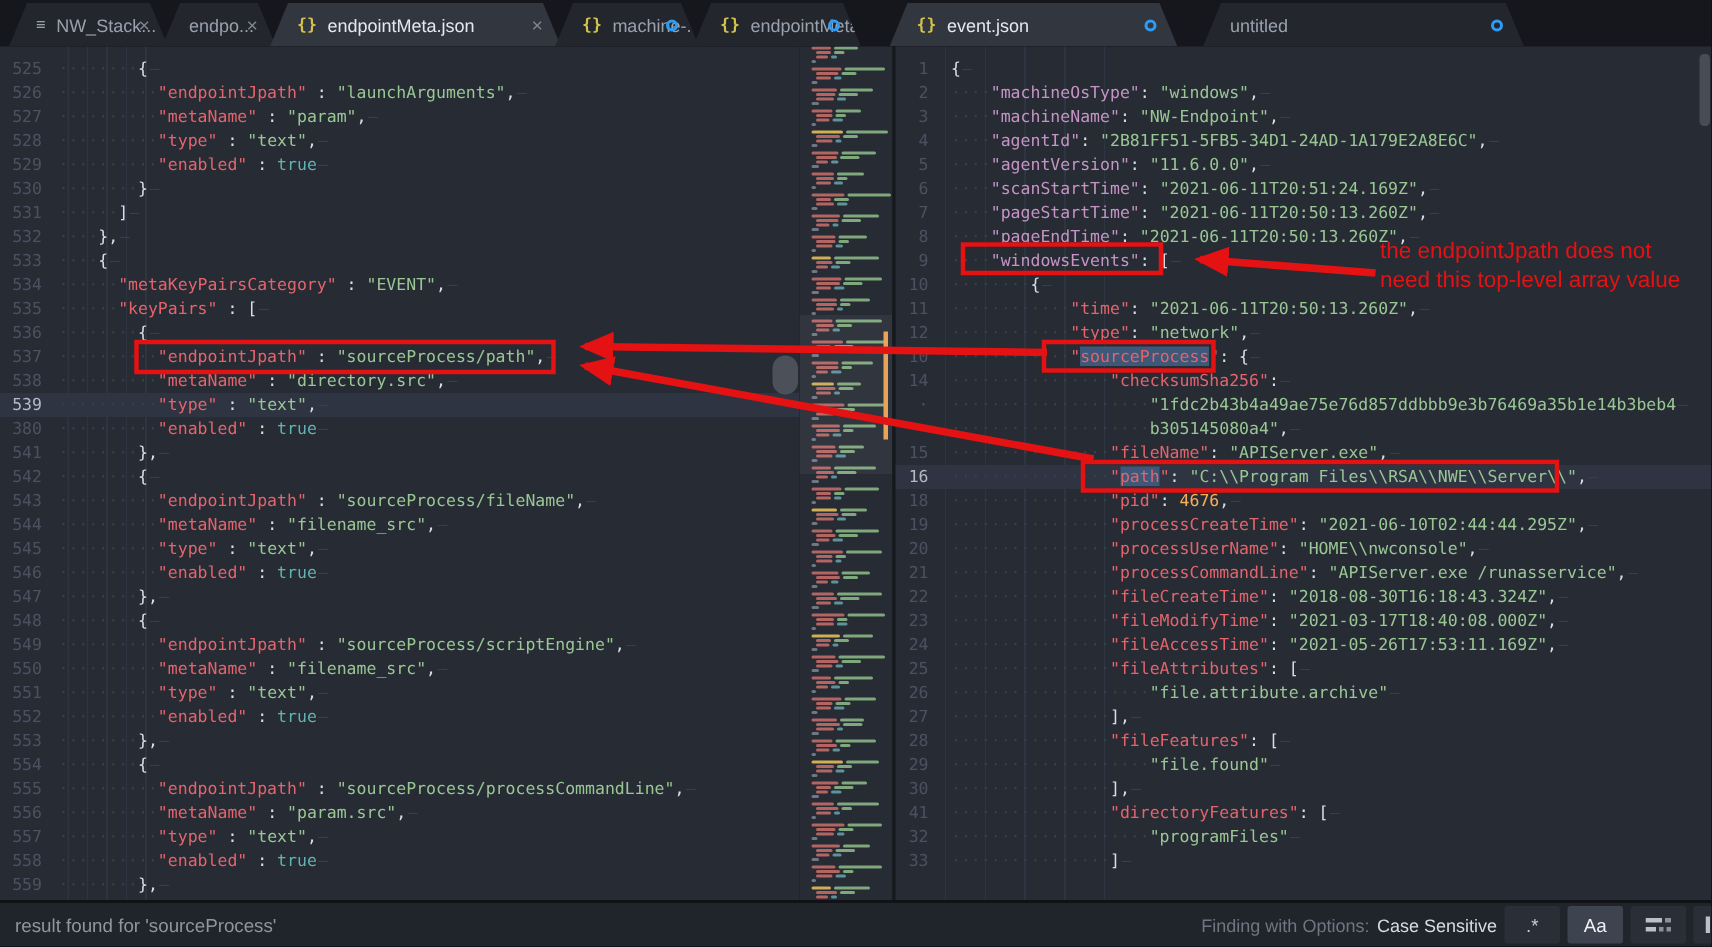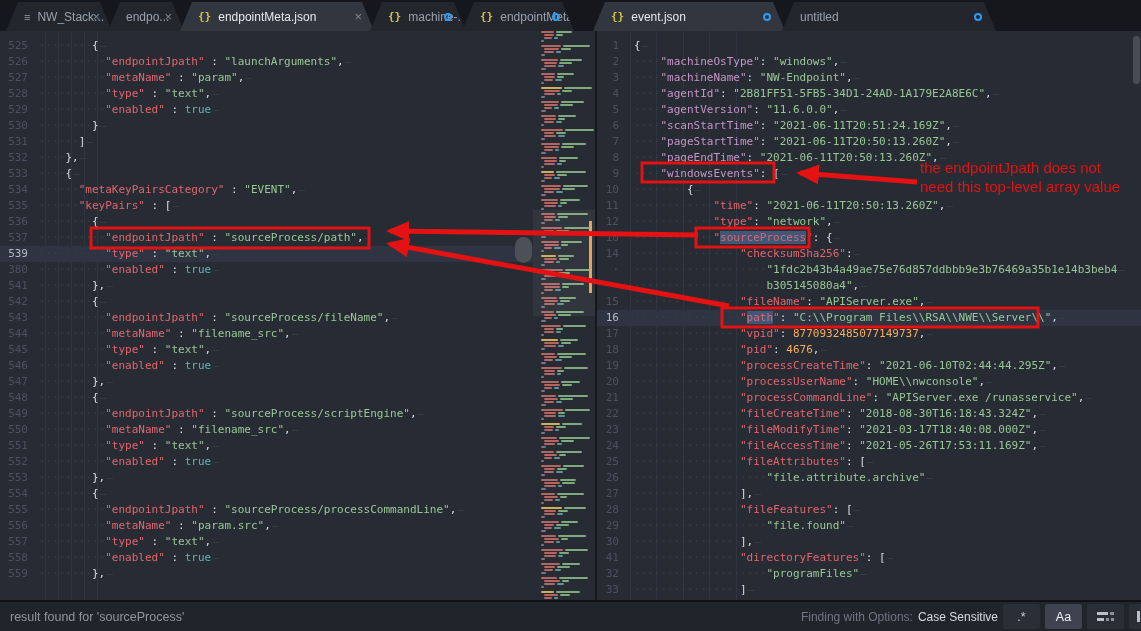--- a/index.html
+++ b/index.html
@@ -105,21 +105,21 @@
           <span>endpointMeta...</span>
           <span class="tdot"></span>
         </div>
       </div>
     <div id="tabs-right">
         <div class="tab active" style="left: 593px; width: 192px;">
           <span class="jicon">{}</span>
           <span>event.json</span>
           <span class="tdot"></span>
         </div>
-        <div class="tab" style="left: 782px; width: 214px;">
+        <div class="tab" style="left: 802px; width: 214px;">
           <span>untitled</span>
           <span class="tdot"></span>
         </div>
       </div>
   </div>
 
   <div class="editor left" id="left-pane">
     <div class="guides lg"></div>
     <div class="lines" id="left-lines">
         <div class="row">
@@ -166,20 +166,24 @@
           <span class="g">535</span>
           <span class="c"><span class="ws">······</span><span class="k">"keyPairs"</span><span class="p"> : [</span><span class="eol">–</span></span>
         </div>
         <div class="row">
           <span class="g">536</span>
           <span class="c"><span class="ws">········</span><span class="p">{</span><span class="eol">–</span></span>
         </div>
         <div class="row">
           <span class="g">537</span>
           <span class="c"><span class="ws">··········</span><span class="k">"endpointJpath"</span><span class="p"> : </span><span class="s">"sourceProcess/path"</span><span class="p">,</span><span class="eol">–</span></span>
+        </div>
+        <div class="row">
+          <span class="g">538</span>
+          <span class="c"><span class="ws">··········</span><span class="k">"metaName"</span><span class="p"> : </span><span class="s">"directory.src"</span><span class="p">,</span><span class="eol">–</span></span>
         </div>
         <div class="row cur">
           <span class="g">539</span>
           <span class="c"><span class="ws">··········</span><span class="k">"type"</span><span class="p"> : </span><span class="s">"text"</span><span class="p">,</span><span class="eol">–</span></span>
         </div>
         <div class="row">
           <span class="g">380</span>
           <span class="c"><span class="ws">··········</span><span class="k">"enabled"</span><span class="p"> : </span><span class="b">true</span><span class="eol">–</span></span>
         </div>
         <div class="row">
@@ -990,24 +994,20 @@
           <span class="g">·</span>
           <span class="c"><span class="ws">····················</span><span class="s">b305145080a4"</span><span class="p">,</span><span class="eol">–</span></span>
         </div>
         <div class="row">
           <span class="g">15</span>
           <span class="c"><span class="ws">················</span><span class="k">"fileName"</span><span class="p">: </span><span class="s">"APIServer.exe"</span><span class="p">,</span><span class="eol">–</span></span>
         </div>
         <div class="row cur">
           <span class="g">16</span>
           <span class="c"><span class="ws">················</span><span class="k">"</span><span class="k sel">path</span><span class="k">"</span><span class="p">: </span><span class="s">"C:\\Program Files\\RSA\\NWE\\Server\\"</span><span class="p">,</span><span class="eol">–</span></span>
-        </div>
-        <div class="row">
-          <span class="g">17</span>
-          <span class="c"><span class="ws">················</span><span class="k">"vpid"</span><span class="p">: </span><span class="n">8770932485077149737</span><span class="p">,</span><span class="eol">–</span></span>
         </div>
         <div class="row">
           <span class="g">18</span>
           <span class="c"><span class="ws">················</span><span class="k">"pid"</span><span class="p">: </span><span class="n">4676</span><span class="p">,</span><span class="eol">–</span></span>
         </div>
         <div class="row">
           <span class="g">19</span>
           <span class="c"><span class="ws">················</span><span class="k">"processCreateTime"</span><span class="p">: </span><span class="s">"2021-06-10T02:44:44.295Z"</span><span class="p">,</span><span class="eol">–</span></span>
         </div>
         <div class="row">

